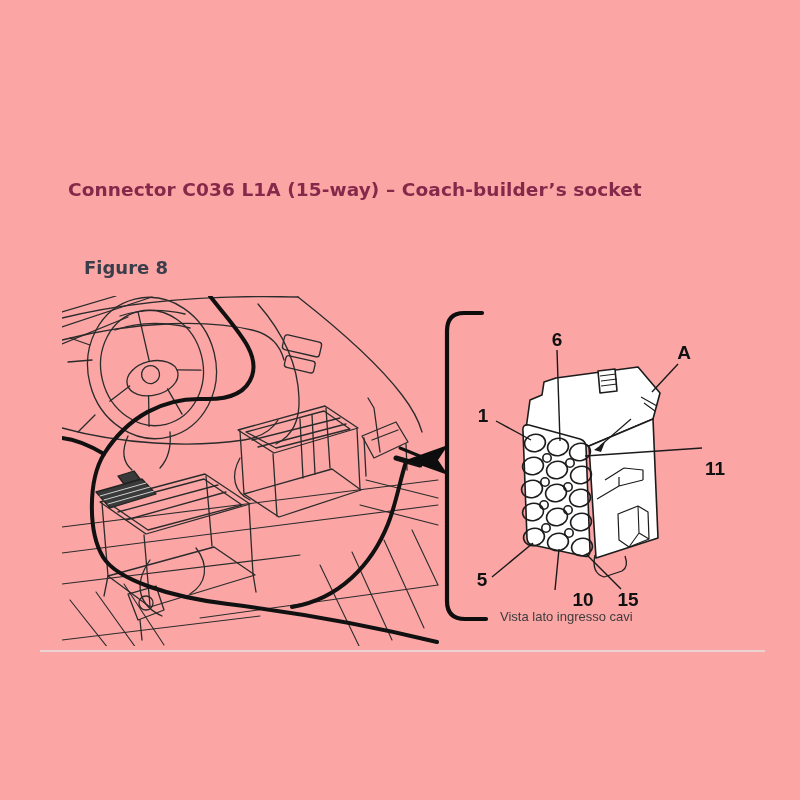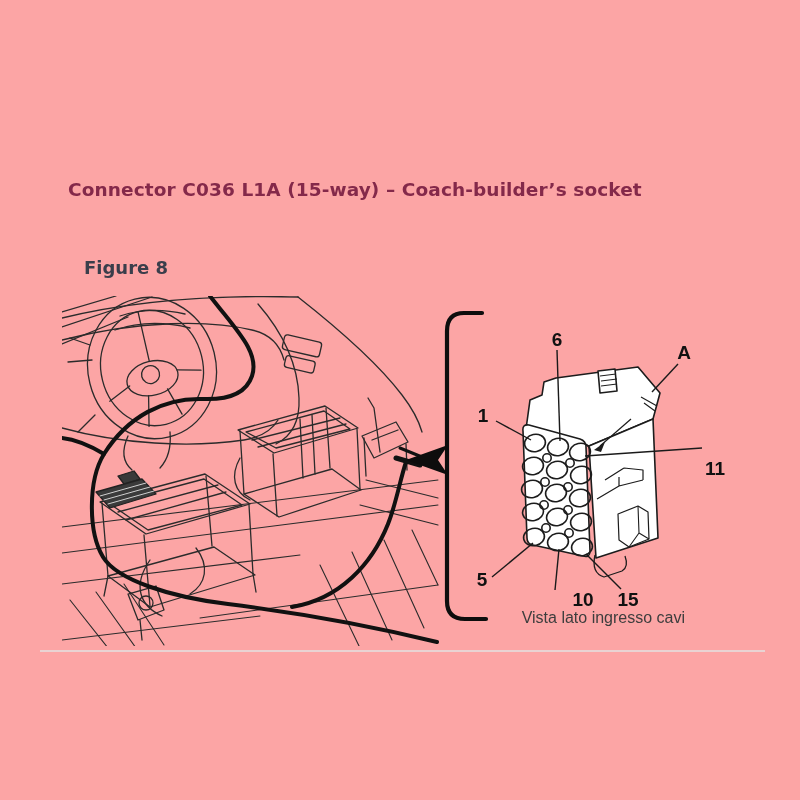--- a/index.html
+++ b/index.html
@@ -25,23 +25,23 @@
   .figure svg{position:absolute;left:0;top:0;}
   .callout{
     position:absolute;
     transform:translate(-50%,-50%);
     font-family:"Liberation Sans",sans-serif;
     font-size:19px;font-weight:bold;color:#111111;
     white-space:nowrap;
   }
   .caption{
     position:absolute;left:500px;top:609px;width:185px;
-    text-align:right;
+    text-align:left;
     font-family:"Liberation Sans",sans-serif;
-    font-size:16px;color:#3d3d3d;
+    font-size:13px;color:#3d3d3d;
   }
 </style>
 </head>
 <body>
 
 <div class="page">
 
   <h1 class="title-block" style="margin:0;">
     <span>Connector C036 L1A (15-way) – Coach-builder’s socket</span>
   </h1>

